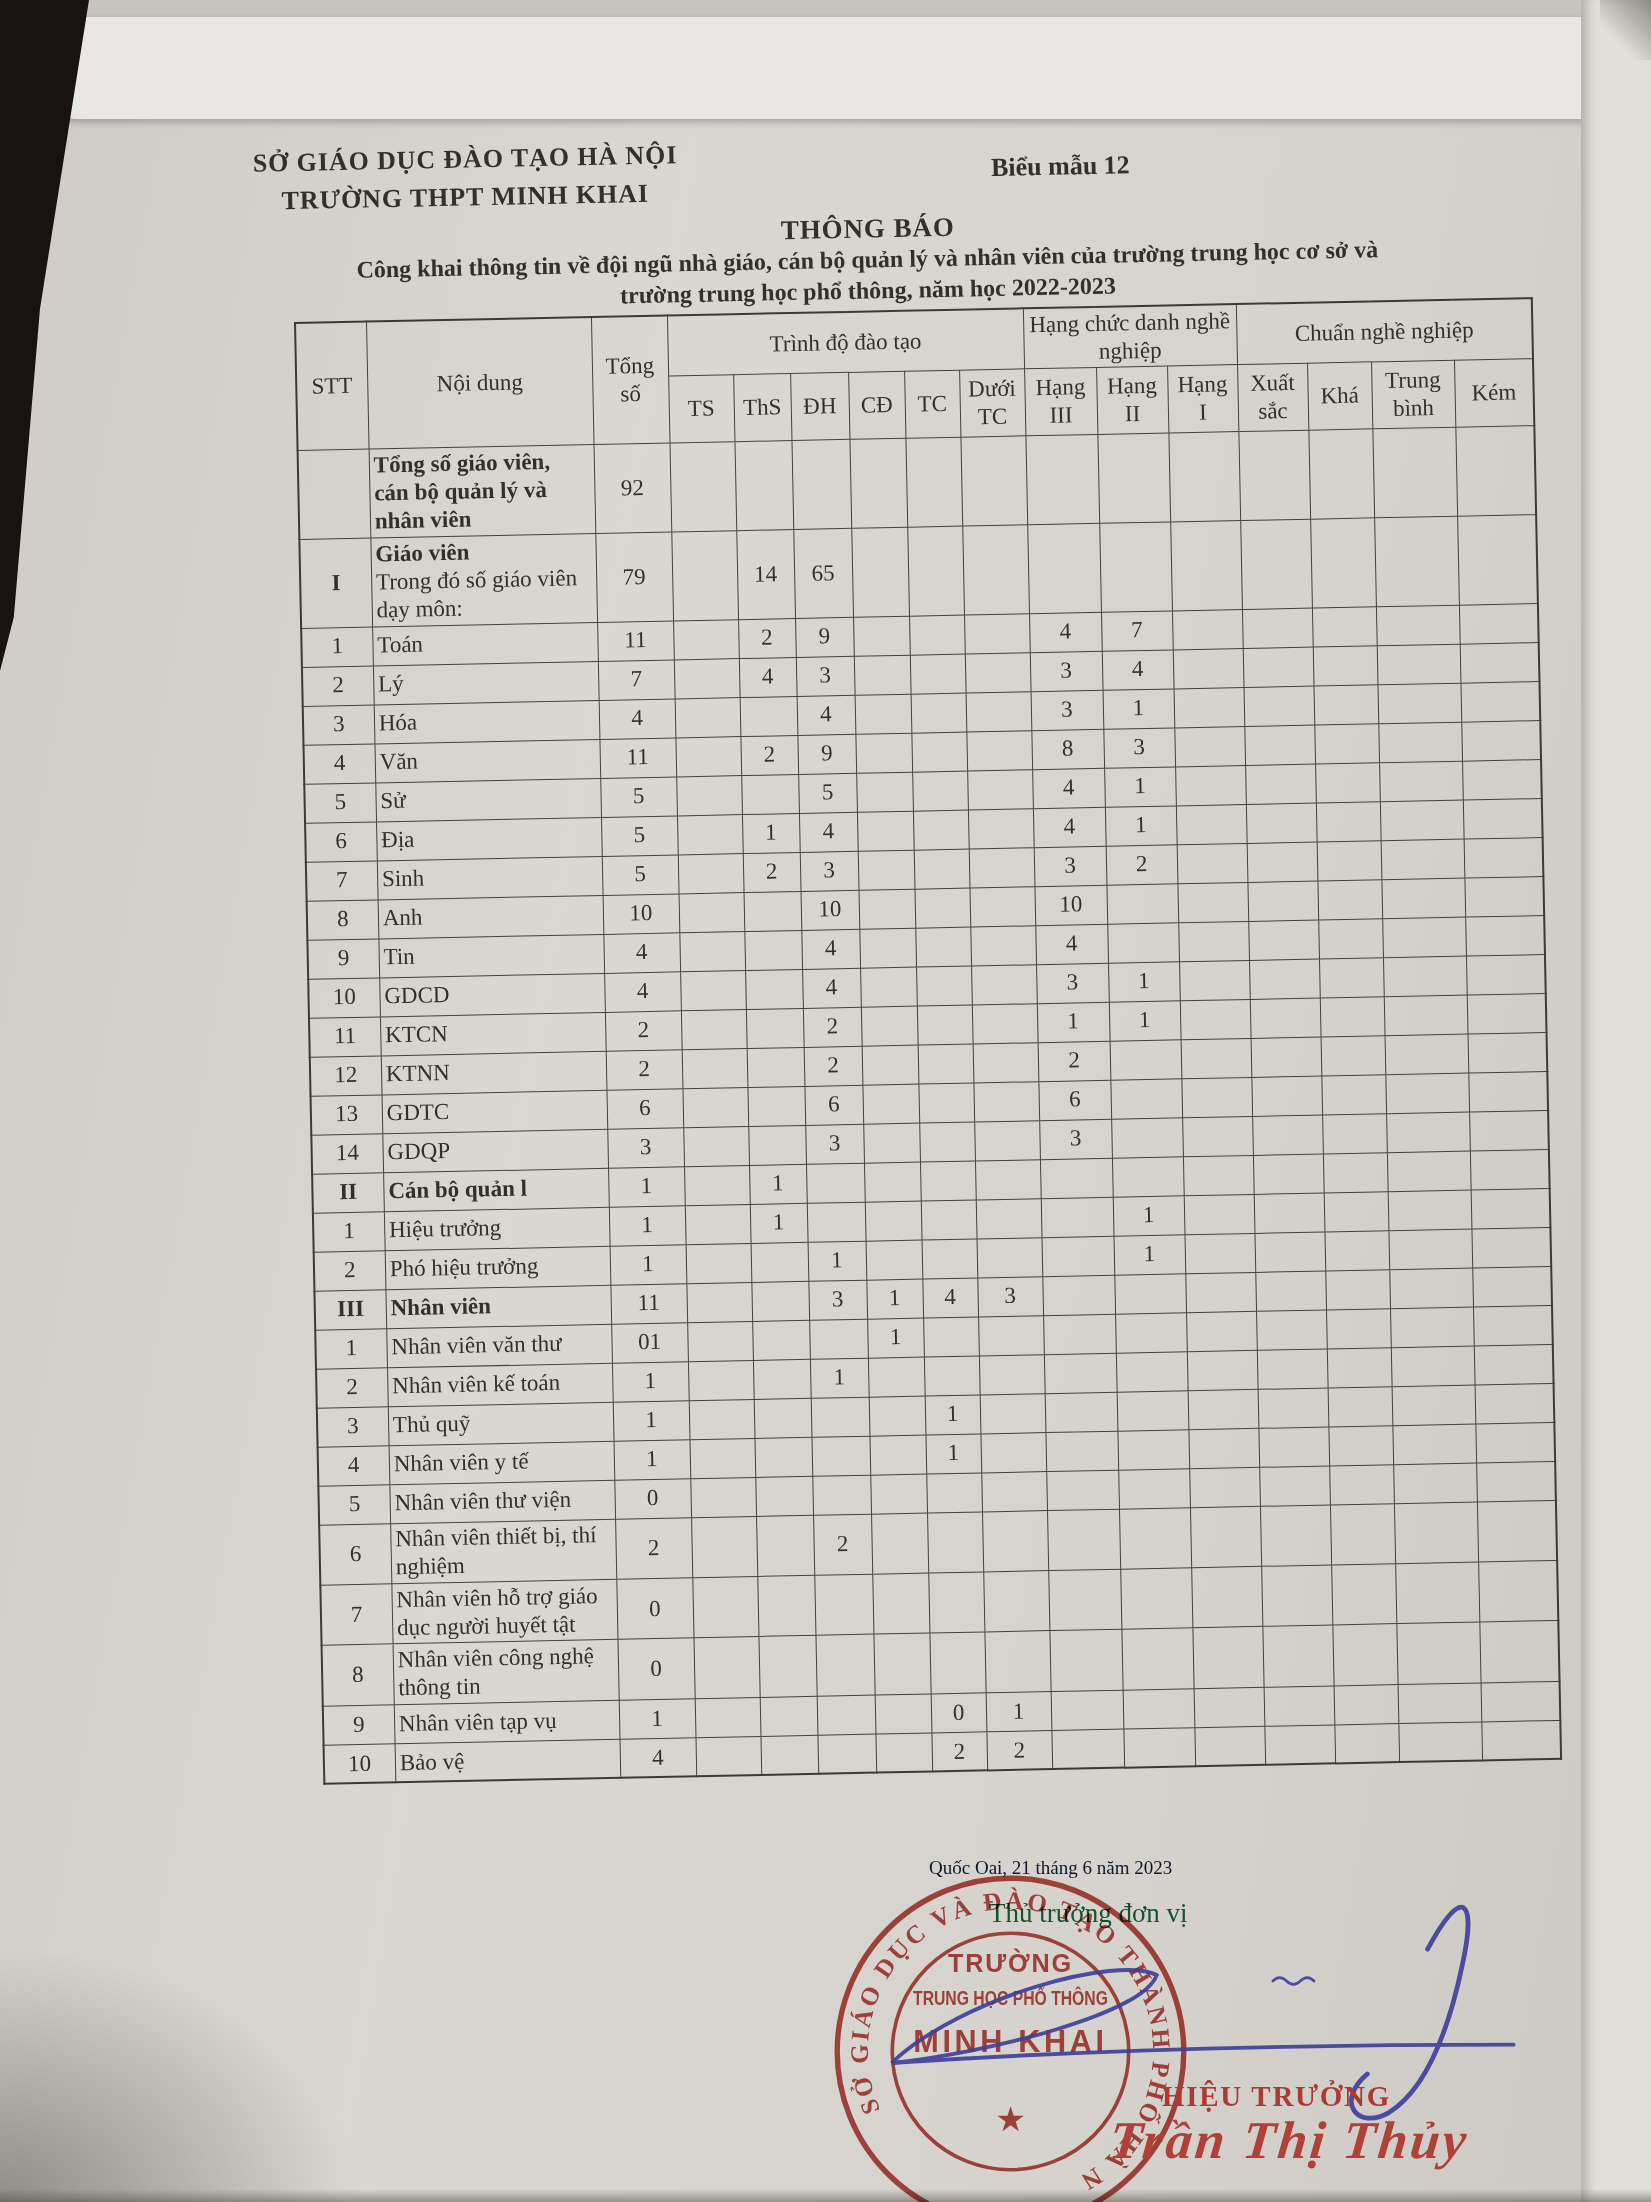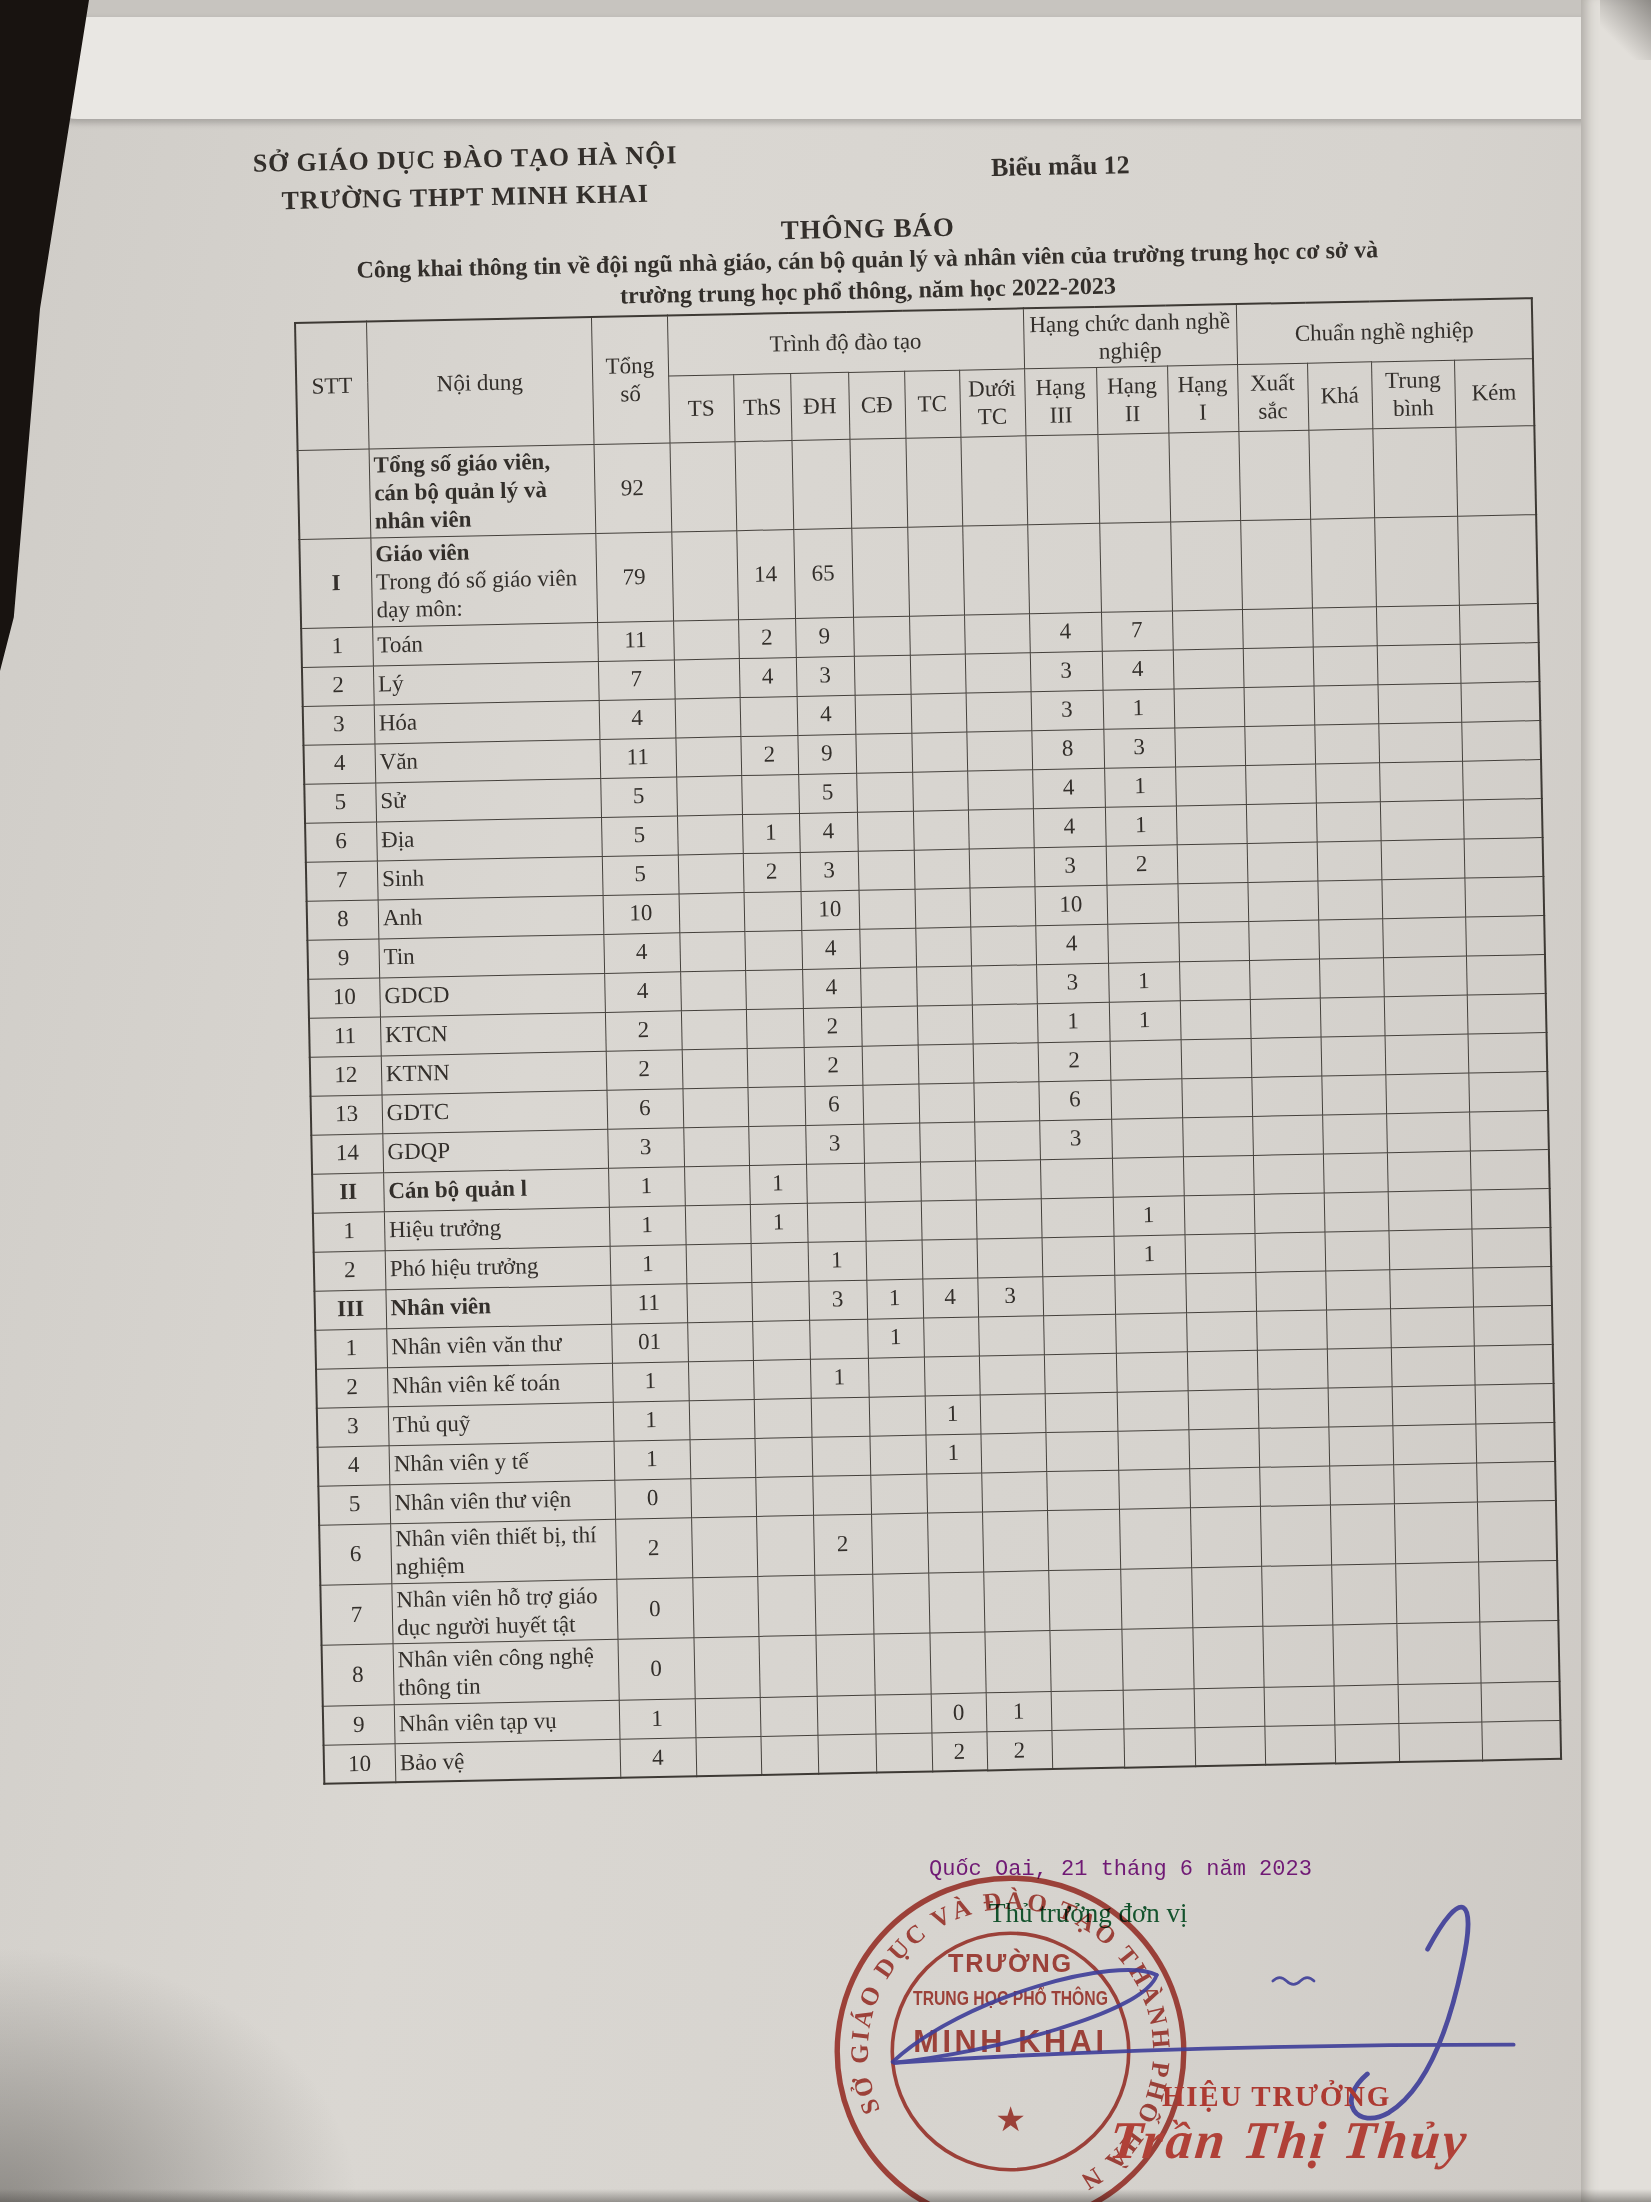--- a/index.html
+++ b/index.html
@@ -76,21 +76,21 @@
   tbody tr{height:39px;}
   tbody td{text-align:center;vertical-align:middle;}
   td.col-label{text-align:left;vertical-align:middle;}
   td.col-stt{text-align:center;}
   tr.bold-row td.col-label div:first-child,
   tr.bold-row td.col-stt{font-weight:bold;}
   td.col-label .label2{font-weight:normal;}
   thead th{border-bottom-width:2.6px;}
 
   
-  .place-date{position:absolute;left:929px;top:1857px;font-size:22px;color:#701a75;font-family:Liberation Mono, monospace;}
+  .place-date{position:absolute;left:929px;top:1857px;font-size:19px;color:#0f172a;}
   .signer-role{position:absolute;left:989px;top:1898px;font-size:27px;color:#14532d;}
   .sig-title{position:absolute;left:1162px;top:2080px;font-size:29px;font-weight:bold;color:#ad3a32;letter-spacing:1.7px;}
   .sig-name{position:absolute;left:1110px;top:2110px;font-size:53px;font-style:italic;font-weight:bold;color:#b04138;letter-spacing:2.6px;transform:skewX(-6deg);}
   .stamp-svg{position:absolute;left:830px;top:1871px;width:361px;height:361px;opacity:.9;mix-blend-mode:multiply;}
   .sign-svg{position:absolute;left:860px;top:1876px;width:688px;height:284px;}
 </style>
 </head>
 <body>
 
 <div class="paper"></div>

